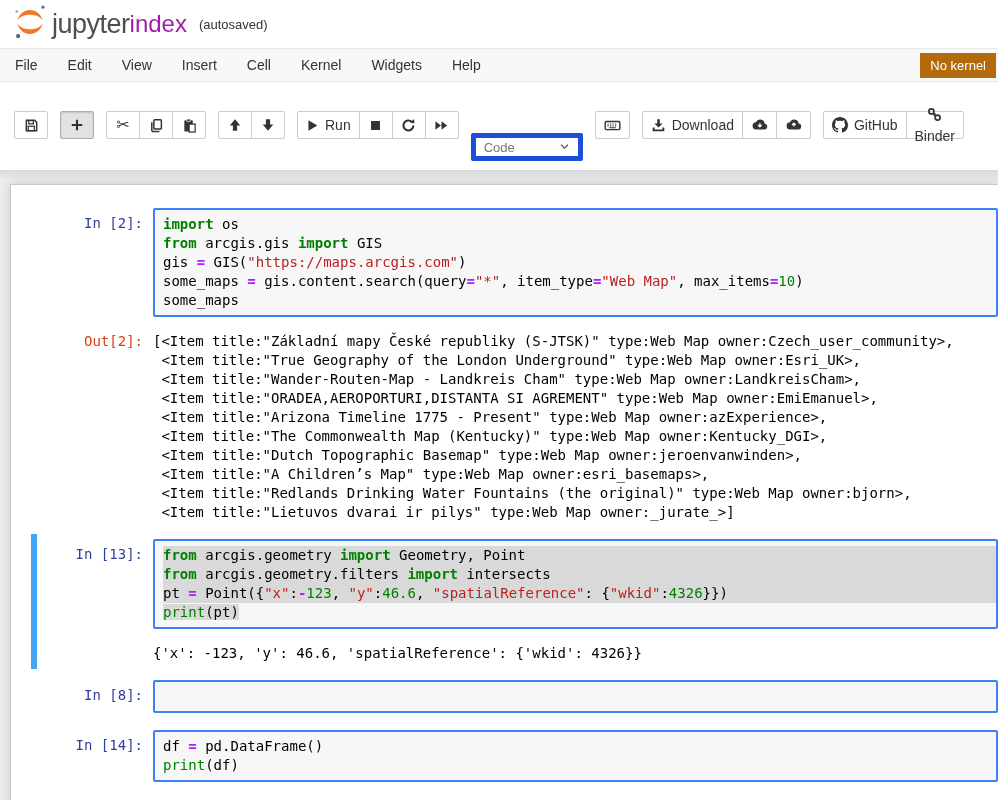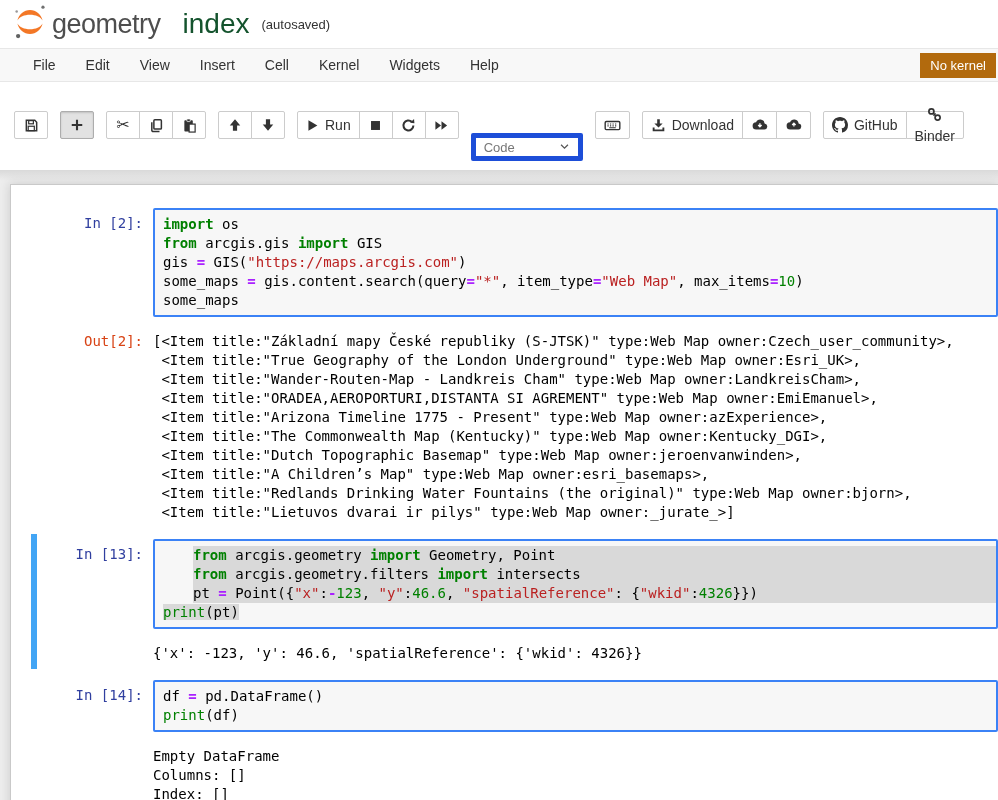--- a/index.html
+++ b/index.html
@@ -3,26 +3,26 @@
 <meta charset="utf-8">
 <style>
   * { box-sizing: border-box; margin: 0; padding: 0; }
   html,body { width: 998px; height: 800px; overflow: hidden; background:#fff;
     font-family: "Liberation Sans", sans-serif; color:#333; }
 
   
   #header { height:48px; display:flex; align-items:center; padding-left:12px; background:#fff; }
   .logo { display:flex; align-items:center; cursor:pointer; }
   .logo-text { font-size:27px; color:#4e4e4e; margin-left:4px; letter-spacing:-0.5px; }
-  .nb-title { font-size:28px; color:#14532d; margin-left:22px; cursor:text; }
+  .nb-title { font-size:24px; color:#a21caf; cursor:text; }
   .autosave { font-size:13px; color:#333; margin-left:12px; }
 
   
   #menubar { height:34px; background:#f8f8f8; border-top:1px solid #e7e7e7; border-bottom:1px solid #e7e7e7;
-    display:flex; align-items:center; padding-left:18px; }
+    display:flex; align-items:center; }
   .menu-item { font-size:14px; color:#333; padding:0 15px; line-height:32px; cursor:pointer; }
   .kernel-badge { margin-left:auto; margin-right:2px; background:#B26A0D; color:#fff;
     font-size:13px; padding:5px 10px; }
 
   
   #toolbar { padding:7px 12px 9px 14px; display:flex; align-items:center; gap:12px; background:#fff; }
   .btn-group { display:inline-flex; }
   .tb-btn { height:28px; min-width:34px; padding:0 8px; background:#fff; border:1px solid #ccc;
     display:inline-flex; align-items:center; justify-content:center; gap:6px;
     font-size:14px; color:#333; cursor:pointer; }
@@ -48,21 +48,21 @@
   .input-row, .output-row { display:flex; align-items:flex-start; }
   .prompt { flex:none; width:116px; text-align:right; padding-right:10px;
     font-family:"DejaVu Sans Mono","Liberation Mono",monospace; font-size:14px; line-height:19px;
     padding-top:6px; }
   .in-prompt { color:#303F9F; }
   .out-prompt { color:#D84315; padding-top:1px; }
   .input-area { flex:1; background:#f7f7f7; border:2px solid #3b82f6; border-radius:2px;
     padding:5px 0 5px 8px; overflow:hidden; cursor:text; }
   pre.code { font-family:"DejaVu Sans Mono","Liberation Mono",monospace; font-size:14px; line-height:19px; }
   .code-line { min-height:19px; white-space:pre; }
-  .code-line.hl-full { background:#d9d9d9;margin-left:30px; }
+  .code-line.hl-full { background:#d9d9d9; }
   .code-line.hl-text .ln-in { background:#d9d9d9; }
   .tok-k { color:#008000; font-weight:bold; }
   .tok-o { color:#AA22FF; font-weight:bold; }
   .tok-s { color:#BA2121; }
   .tok-n { color:#008000; }
   .tok-b { color:#008000; }
   .tok-p { color:#000; }
   .output-row { margin-top:14px; }
   pre.output-text { font-family:"DejaVu Sans Mono","Liberation Mono",monospace; font-size:14px;
     line-height:19px; color:#000; padding-top:1px; overflow:hidden; white-space:pre; flex:1; }
@@ -76,21 +76,21 @@
     <div class="logo">
       <span>
         <svg width="36" height="36" viewBox="0 0 100 100">
           <path d="M50 30 C34 30 21 36 15 46 C19 29 33 17 50 17 C67 17 81 29 85 46 C79 36 66 30 50 30 Z" fill="#F37726"></path>
           <path d="M50 70 C34 70 21 64 15 54 C19 71 33 83 50 83 C67 83 81 71 85 54 C79 64 66 70 50 70 Z" fill="#F37726"></path>
           <circle cx="13" cy="21" r="3.5" fill="#989798"></circle>
           <circle cx="86" cy="9" r="4.5" fill="#6f7070"></circle>
           <circle cx="17" cy="89" r="6" fill="#616262"></circle>
         </svg>
       </span>
-      <span class="logo-text">geometry</span>
+      <span class="logo-text">jupyter</span>
     </div>
     <span class="nb-title">index</span>
     <span class="autosave">(autosaved)</span>
   </div>
 
   <div id="menubar">
     <div id="menu-items" style="display:flex;">
         <span class="menu-item">File</span>
         <span class="menu-item">Edit</span>
         <span class="menu-item">View</span>
@@ -290,20 +290,28 @@
                 <pre class="code"><div class="code-line hl-full"><span class="ln-in"><span class="tok-k">from</span><span class="tok-p"> arcgis.geometry </span><span class="tok-k">import</span><span class="tok-p"> Geometry, Point</span></span></div><div class="code-line hl-full"><span class="ln-in"><span class="tok-k">from</span><span class="tok-p"> arcgis.geometry.filters </span><span class="tok-k">import</span><span class="tok-p"> intersects</span></span></div><div class="code-line hl-full"><span class="ln-in"><span class="tok-p">pt </span><span class="tok-o">=</span><span class="tok-p"> Point({</span><span class="tok-s">"x"</span><span class="tok-p">:</span><span class="tok-o">-</span><span class="tok-n">123</span><span class="tok-p">, </span><span class="tok-s">"y"</span><span class="tok-p">:</span><span class="tok-n">46.6</span><span class="tok-p">, </span><span class="tok-s">"spatialReference"</span><span class="tok-p">: {</span><span class="tok-s">"wkid"</span><span class="tok-p">:</span><span class="tok-n">4326</span><span class="tok-p">}})</span></span></div><div class="code-line hl-text"><span class="ln-in"><span class="tok-b">print</span><span class="tok-p">(pt)</span></span></div></pre>
               </div>
             </div>
             <div class="output-row">
               <div class="prompt out-prompt"></div>
               <pre class="output-text">{'x': -123, 'y': 46.6, 'spatialReference': {'wkid': 4326}}</pre>
             </div>
           </div>
           <div class="cell">
             <div class="input-row">
+              <div class="prompt in-prompt">In [8]:</div>
+              <div class="input-area">
+                <pre class="code"><div class="code-line"><span class="ln-in">&nbsp;</span></div></pre>
+              </div>
+            </div>
+          </div>
+          <div class="cell">
+            <div class="input-row">
               <div class="prompt in-prompt">In [14]:</div>
               <div class="input-area">
                 <pre class="code"><div class="code-line"><span class="ln-in"><span class="tok-p">df </span><span class="tok-o">=</span><span class="tok-p"> pd.DataFrame()</span></span></div><div class="code-line"><span class="ln-in"><span class="tok-b">print</span><span class="tok-p">(df)</span></span></div></pre>
               </div>
             </div>
             <div class="output-row">
               <div class="prompt out-prompt"></div>
               <pre class="output-text">Empty DataFrame
 Columns: []
 Index: []</pre>

